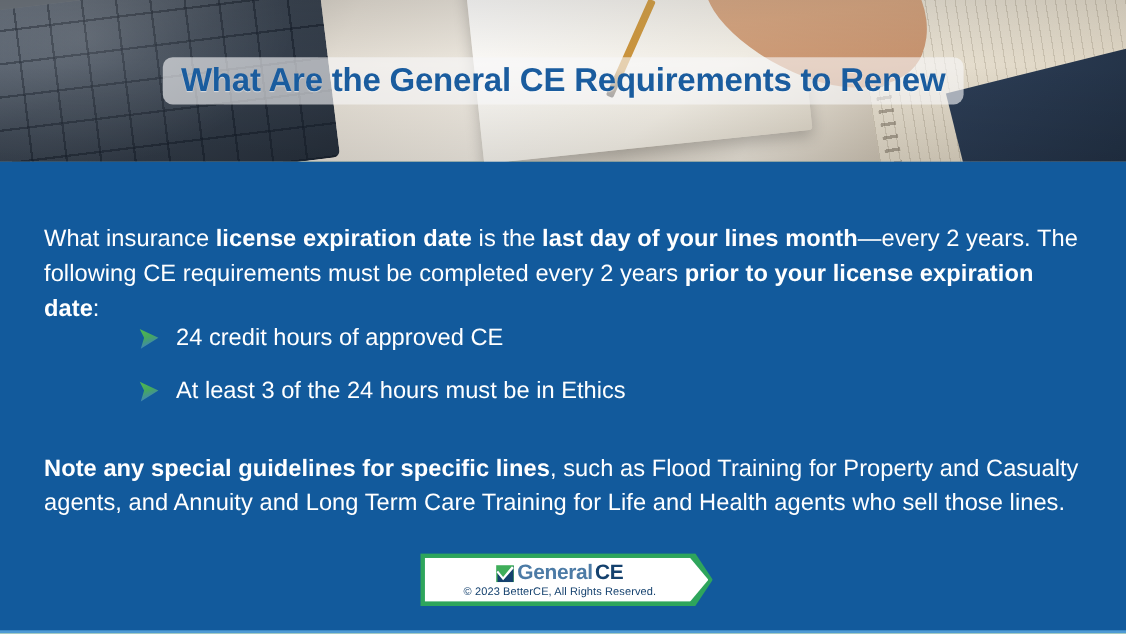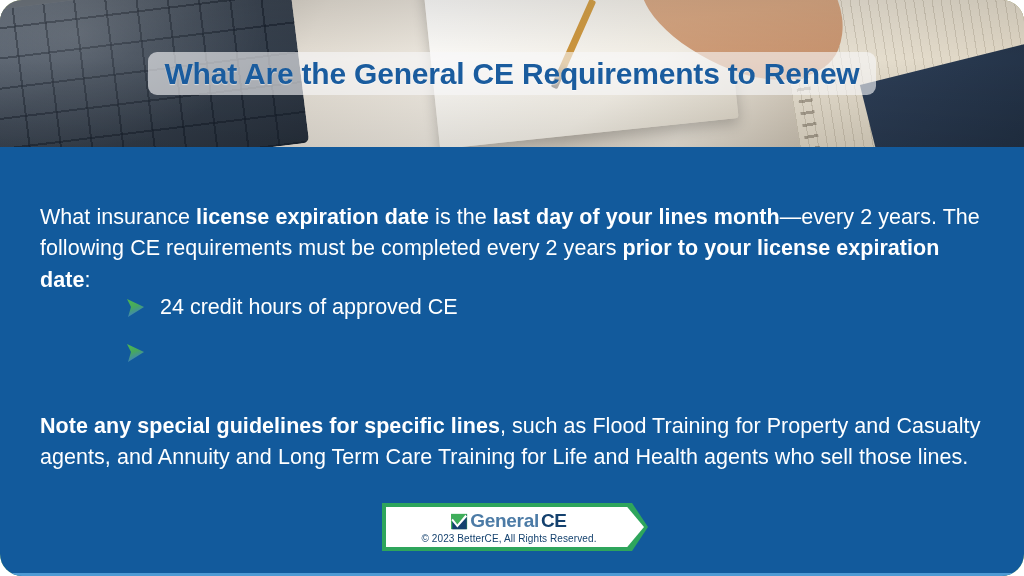--- a/index.html
+++ b/index.html
@@ -10,21 +10,20 @@
   body {
     font-family: "Liberation Sans", sans-serif;
   }
 
   .infographic {
     position: relative;
     width: 1024px;
     height: 576px;
     overflow: hidden;
     background: #bef264;
-    border-radius: 22px;
   }
 
   
   .header {
     position: absolute;
     left: 0;
     top: 0;
     width: 1024px;
     height: 147px;
     overflow: hidden;
@@ -319,20 +318,21 @@
         <svg class="bullet-arrow" viewBox="0 0 22 22">
           <defs>
             <linearGradient id="bg2" x1="0" y1="0" x2="0.35" y2="1">
               <stop offset="0%" stop-color="#4fb84f"></stop>
               <stop offset="50%" stop-color="#46a85e"></stop>
               <stop offset="100%" stop-color="#3f7fc4"></stop>
             </linearGradient>
           </defs>
           <path d="M3 2 L20 10 L4 20 L7 10 Z" fill="url(#bg2)"></path>
         </svg>
+        <span class="bullet-text">At least 3 of the 24 hours must be in Ethics</span>
       </li>
     </ul>
 
     <p class="para para-note"><b>Note any special guidelines for specific lines</b><span>, such as Flood Training for Property and Casualty agents, and Annuity and Long Term Care Training for Life and Health agents who sell those lines.</span></p>
 
     <div class="bottom-rule"></div>
   </div>
 
   <div class="badge">
     <div class="badge-inner">

